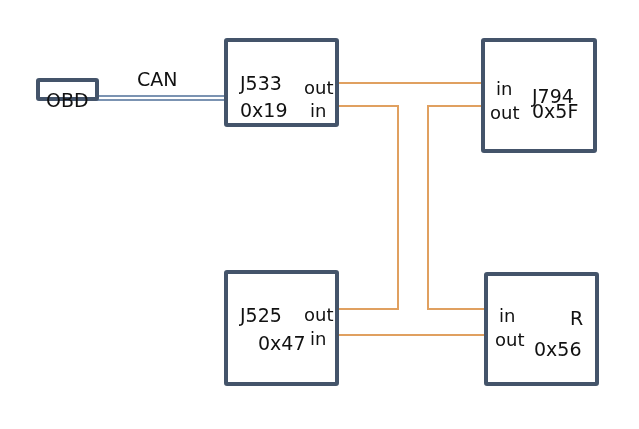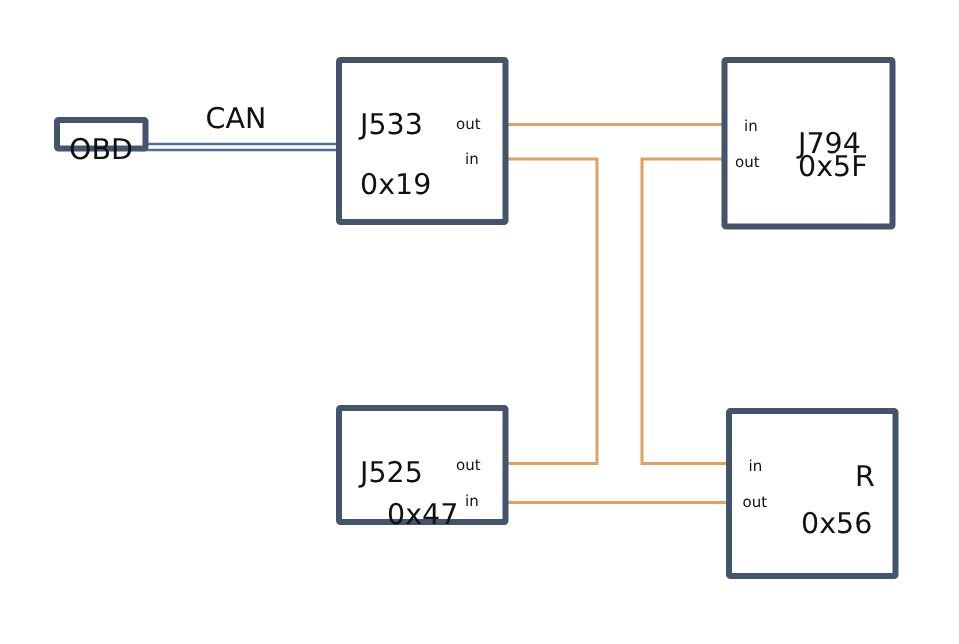--- a/index.html
+++ b/index.html
@@ -2,21 +2,21 @@
 <html><head>
 <meta charset="utf-8">
 <style>
   html, body { margin:0; padding:0; background:#ffffff; }
   body { width:639px; height:429px; position:relative; overflow:hidden;
          font-family:"DejaVu Sans", "Liberation Sans", sans-serif; color:#111; }
   svg.wires { position:absolute; left:0; top:0; }
   .box { position:absolute; box-sizing:border-box; border:4px solid #44546A; border-radius:3px; background:#fff; }
   .t { position:absolute; white-space:nowrap; line-height:1; }
   .big { font-size:19px; }
-  .small { font-size:10px; }
+  .small { font-size:18px; }
 </style>
 </head>
 <body>
 
 <svg class="wires" width="639" height="429">
 
   <line x1="92" y1="96" x2="226" y2="96" stroke="#4F6F99" stroke-width="1.6"></line>
   <line x1="92" y1="100" x2="226" y2="100" stroke="#4F6F99" stroke-width="1.6"></line>
 
   <polyline points="338,83 483,83" fill="none" stroke="#E0A060" stroke-width="2"></polyline>
@@ -26,35 +26,35 @@
   <polyline points="483,106 428,106 428,309 486,309" fill="none" stroke="#E0A060" stroke-width="2"></polyline>
 
   <polyline points="486,335 338,335" fill="none" stroke="#E0A060" stroke-width="2"></polyline>
 </svg>
 
 <div class="box" style="left:21px; top:78px; width:63px; height:23px;margin-left:15px;">
   <span class="t big" style="left:6px; top:9px;">OBD</span>
 </div>
 <span class="t big" style="left:137px; top:70px;">CAN</span>
 
-<div class="box" style="left:224px; top:38px; width:115px; height:112px;">
+<div class="box" style="left:224px; top:38px; width:115px; height:89px;">
   <span class="t big" style="left:12px; top:32px;">J533</span>
-  <span class="t big" style="left:12px; top:59px;margin-top:13px;">0x19</span>
+  <span class="t big" style="left:12px; top:59px;">0x19</span>
   <span class="t small" style="left:76px; top:37px;">out</span>
   <span class="t small" style="left:82px; top:60px;">in</span>
 </div>
 
 <div class="box" style="left:481px; top:38px; width:116px; height:115px;">
   <span class="t small" style="left:11px; top:38px;">in</span>
   <span class="t small" style="left:5px; top:62px;">out</span>
   <span class="t big" style="left:47px; top:33px;margin-top:12px;">J794</span>
   <span class="t big" style="left:47px; top:60px;">0x5F</span>
 </div>
 
-<div class="box" style="left:224px; top:270px; width:115px; height:80px;">
+<div class="box" style="left:224px; top:270px; width:115px; height:116px;">
   <span class="t big" style="left:12px; top:32px;">J525</span>
   <span class="t big" style="left:30px; top:60px;">0x47</span>
   <span class="t small" style="left:76px; top:32px;">out</span>
   <span class="t small" style="left:82px; top:56px;">in</span>
 </div>
 
 <div class="box" style="left:484px; top:272px; width:115px; height:114px;">
   <span class="t small" style="left:11px; top:31px;">in</span>
   <span class="t small" style="left:7px; top:55px;">out</span>
   <span class="t big" style="left:82px; top:33px;">R</span>

